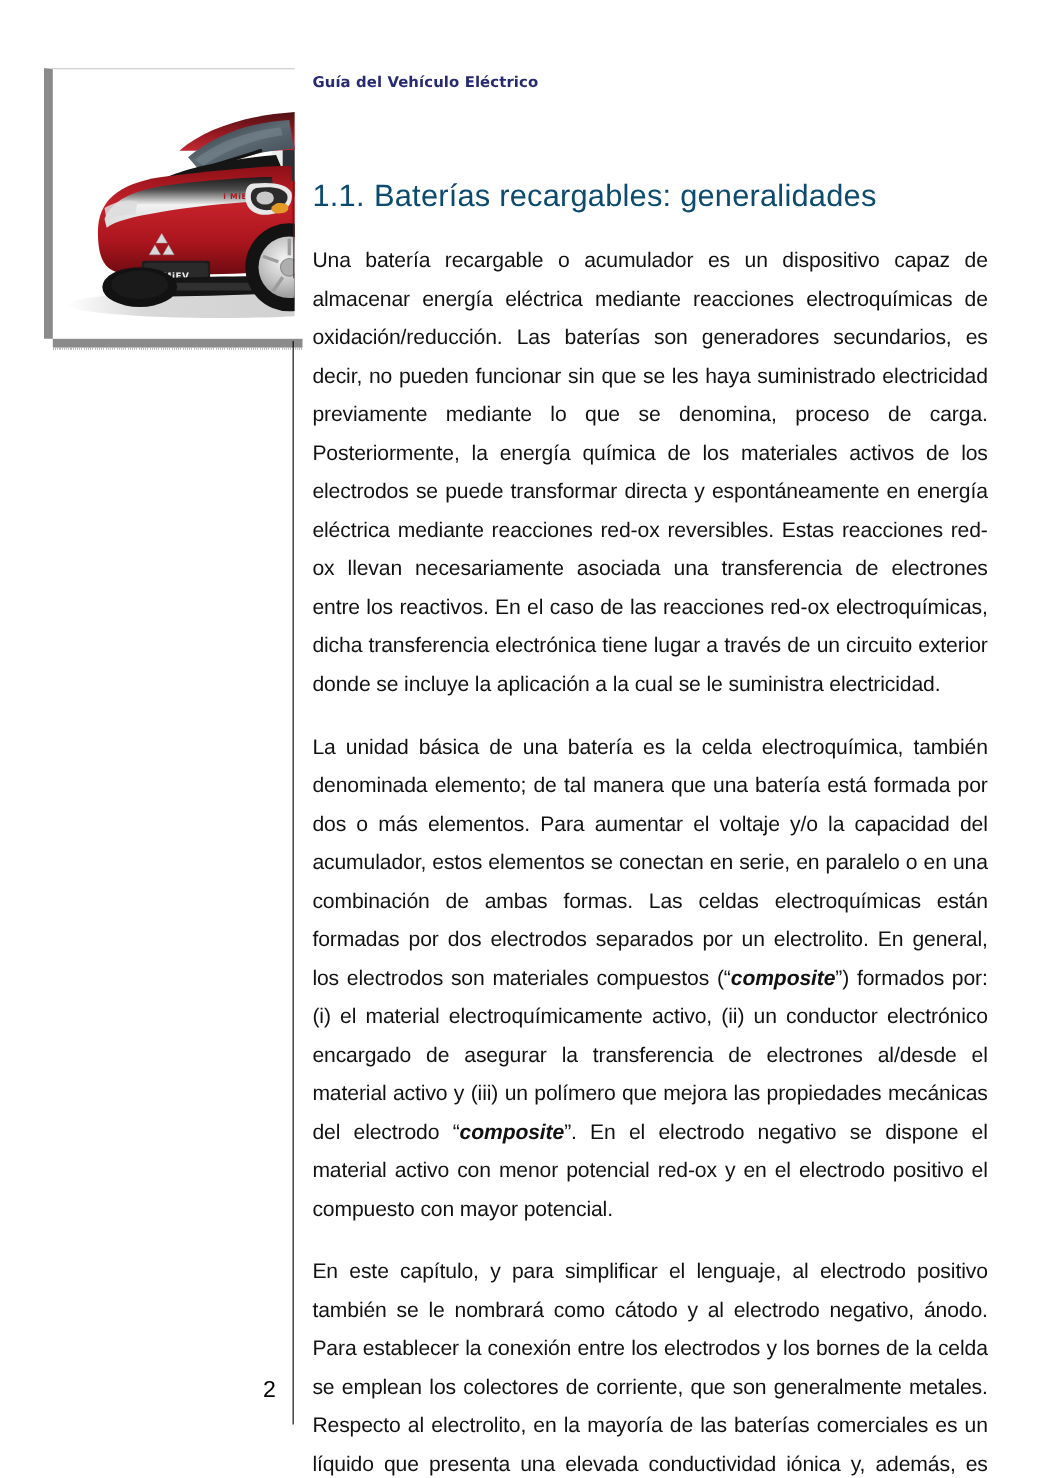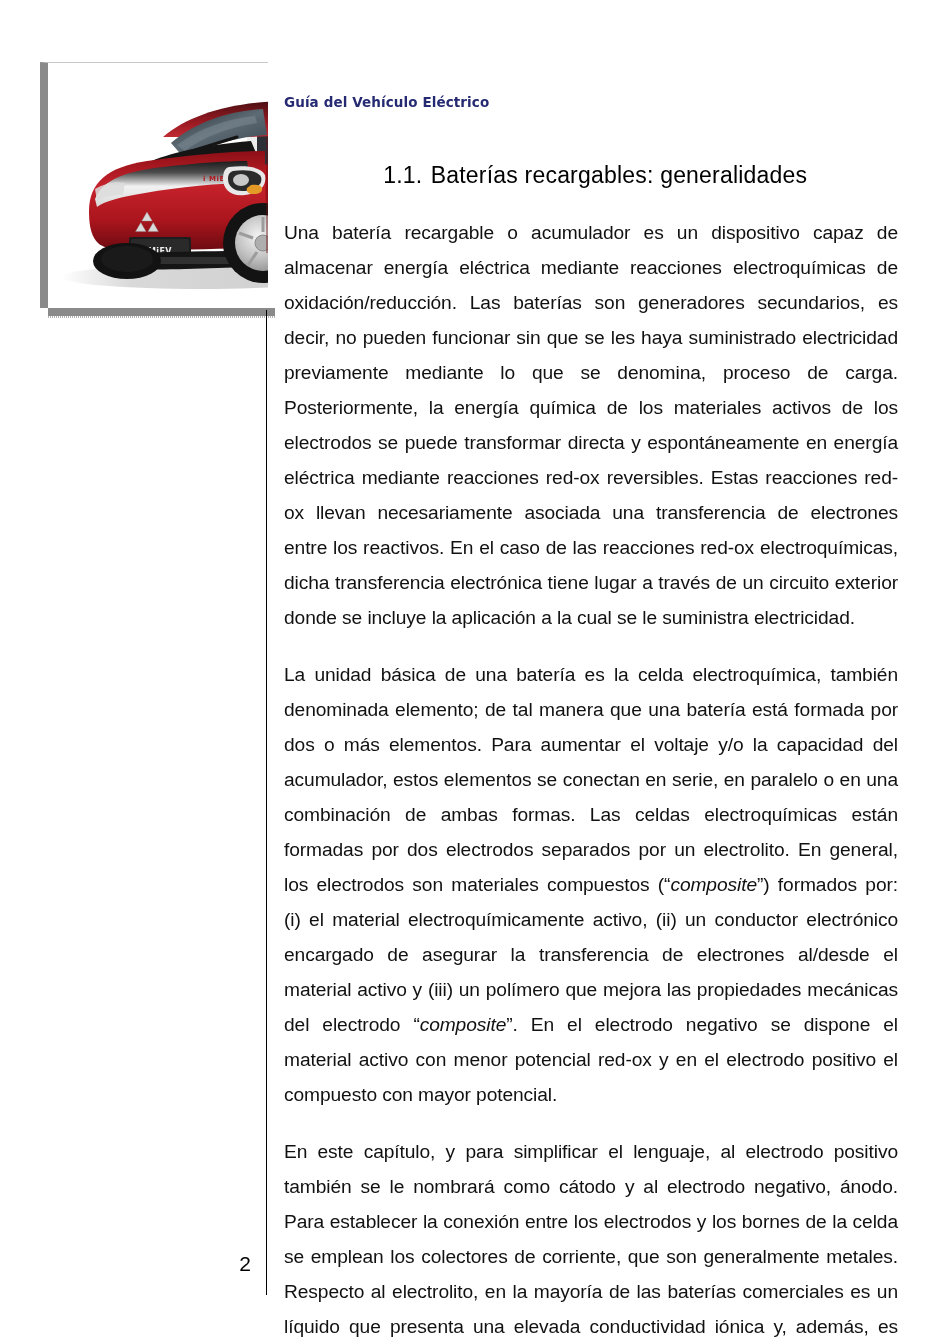--- a/index.html
+++ b/index.html
@@ -93,21 +93,21 @@
     text-align: center;
     font-size: 21px;
     color: #000000;
     font-family: "Liberation Sans", sans-serif;
   }
 
   
   #running-head {
     position: absolute;
     left: 284px;
-    top: 94px;
+    top: 67px;
     font-size: 13.5px;
     font-weight: bold;
     color: #262a72;
     letter-spacing: 0.1px;
     font-family: "DejaVu Sans", sans-serif;
   }
 
   
   #text-column {
     position: absolute;
@@ -122,34 +122,33 @@
     text-align: justify;
     text-justify: inter-word;
     margin: 0 0 22px 0;
     font-family: "Liberation Sans", sans-serif;
     letter-spacing: -0.1px;
   }
   .para:last-child { margin-bottom: 0; }
   .para-tight { margin-bottom: 16px; }
 
   h2.section-heading {
-    font-size: 23px;
+    font-size: 28px;
     font-weight: normal;
-    color: #000000;
+    color: #0c4a6e;
     margin: 0 0 26px 0;
     font-family: "Liberation Sans", sans-serif;
     letter-spacing: 0.2px;
-    text-align: center;
   }
   h2.section-heading .sec-num {
     display: inline-block;
     min-width: 56px;
   }
   .spacer-before-heading { height: 22px; }
-  em.ital { font-style: italic; }
+  em.ital { font-style: italic; font-weight: bold; }
 </style>
 </head>
 <body>
 
 <div id="page">
 
   <div id="photo-block">
     <div id="photo-frame">
       <div id="photo-inner">
         <svg id="car-svg" viewBox="0 0 300 236">

